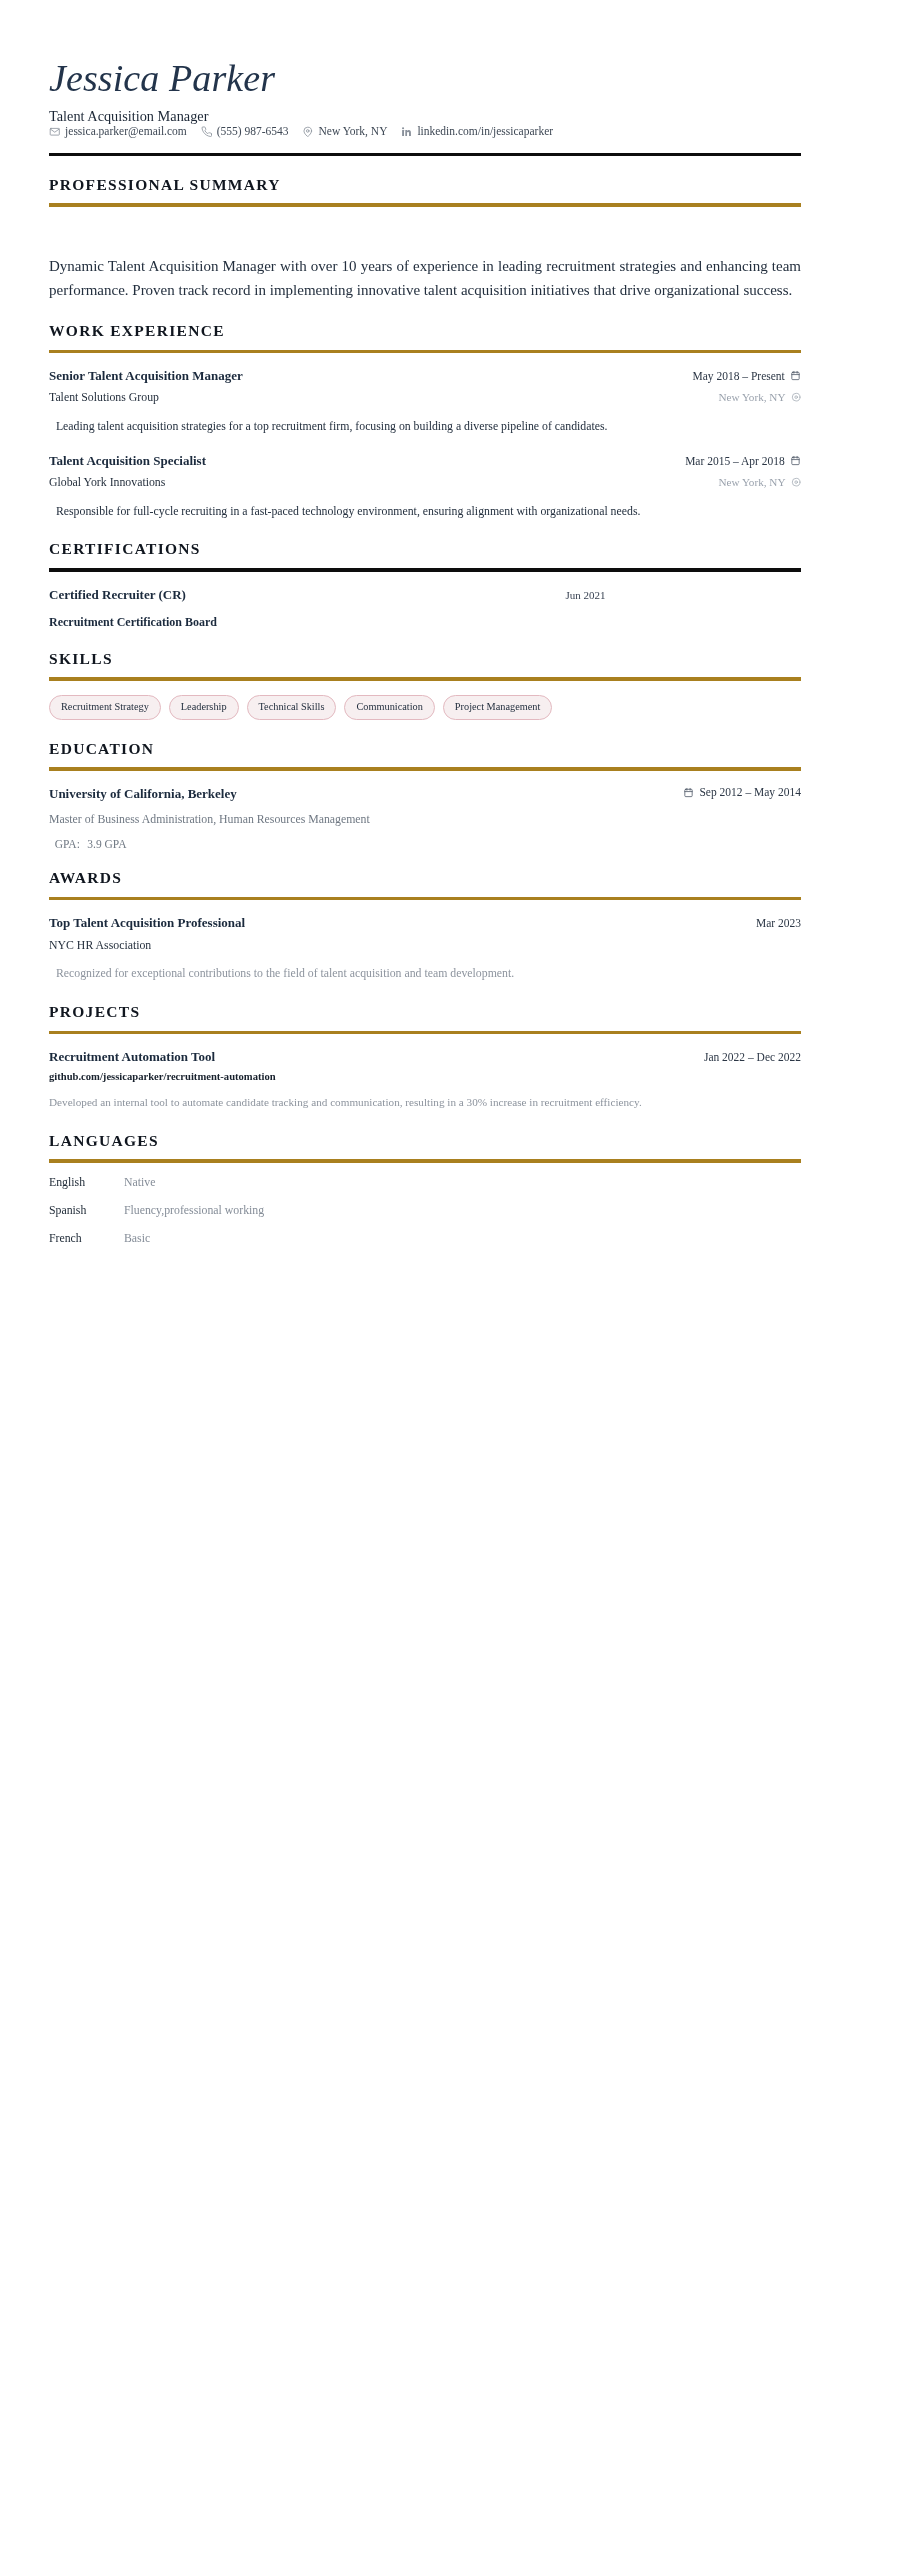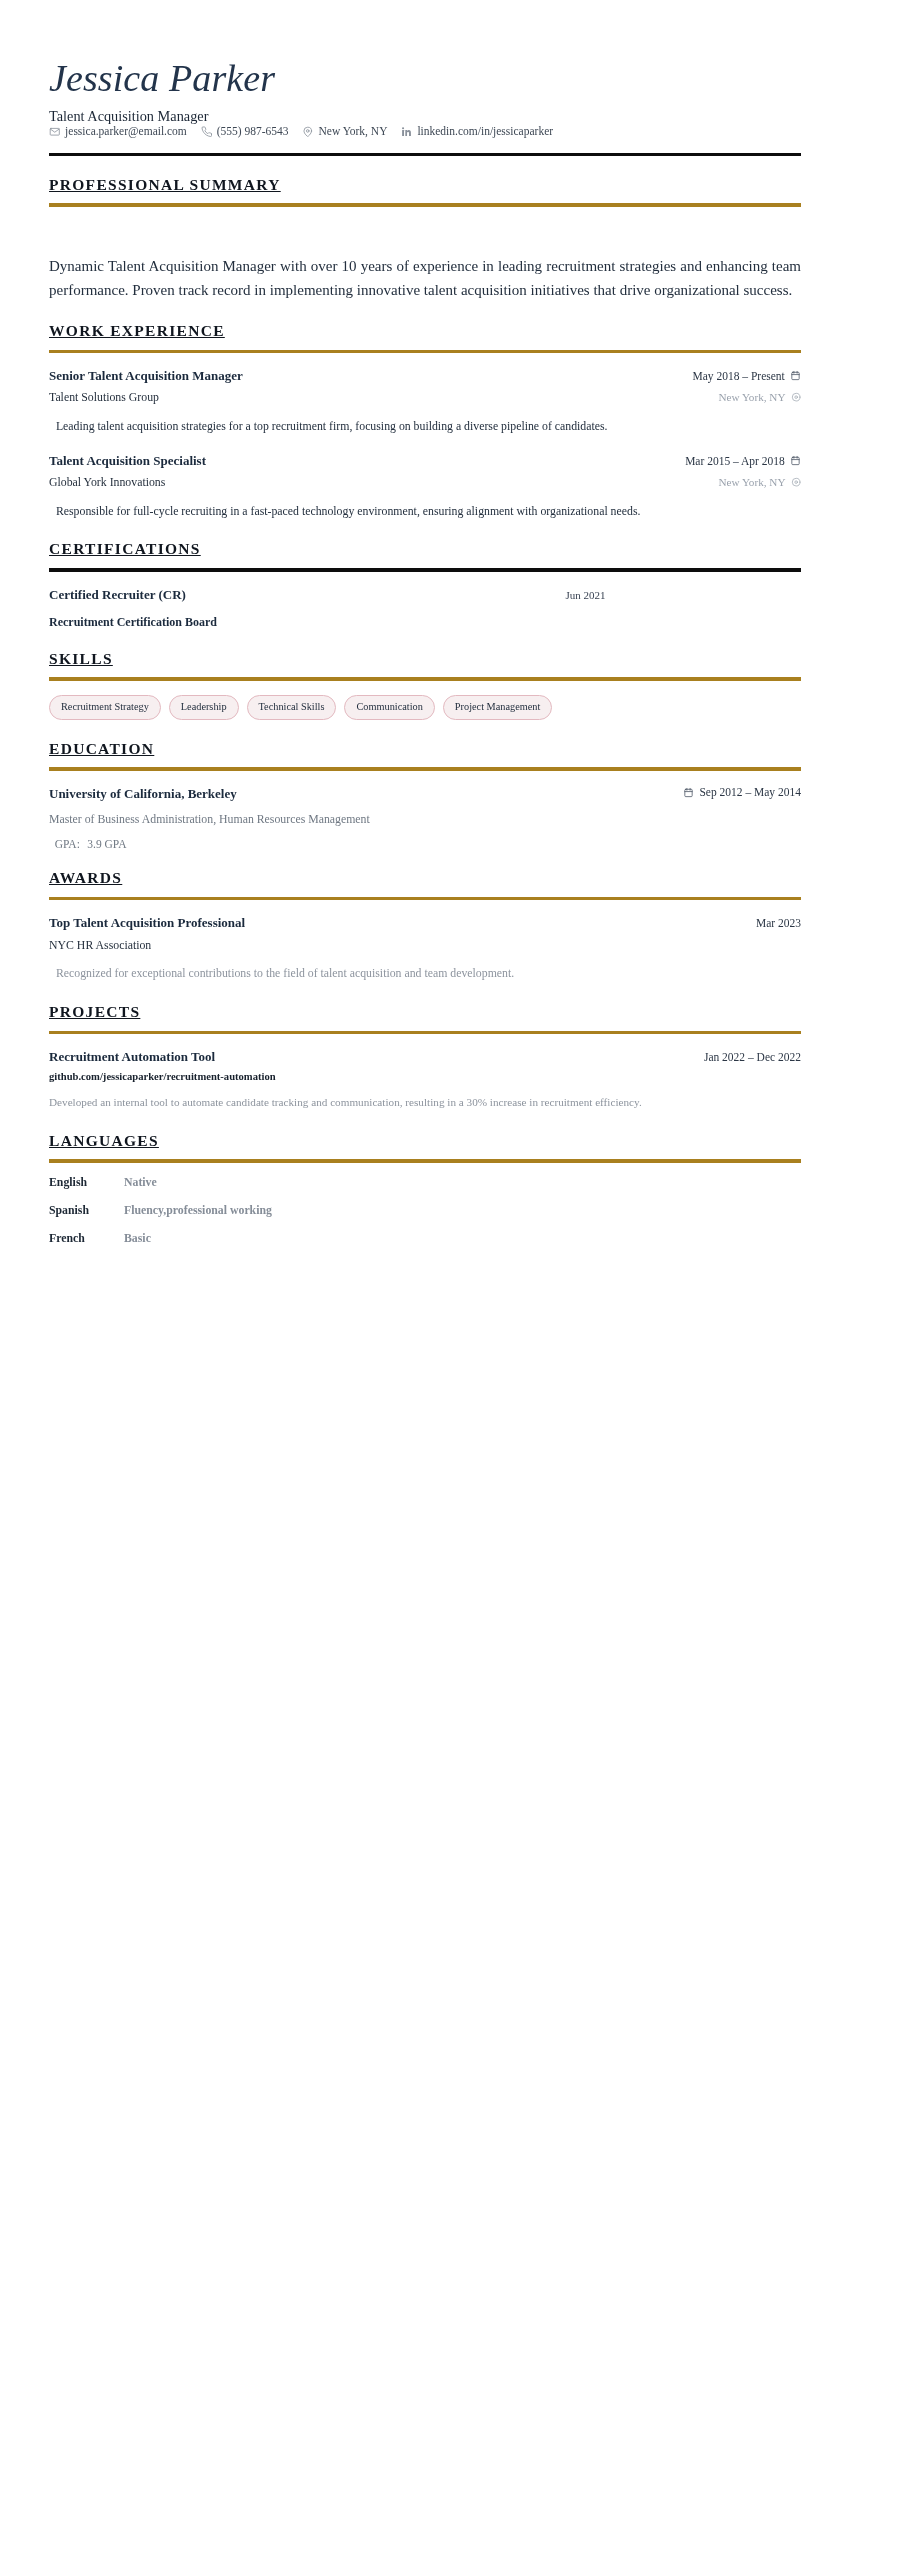--- a/index.html
+++ b/index.html
@@ -71,21 +71,20 @@
   
   .section { padding-top: 19.5px; }
 
   .section-title {
     font-family: "Liberation Serif", "DejaVu Serif", serif;
     font-weight: 700;
     font-size: 15.5px;
     letter-spacing: 1.3px;
     color: #10161f;
     text-transform: uppercase;
-    text-decoration: underline;
   }
 
   .rule-gold {
     margin-top: 9.7px;
     height: 3.4px;
     background: #a9801f;
     width: 100%;
   }
   .rule-black {
     margin-top: 9.7px;
@@ -236,21 +235,21 @@
   .proj-desc {
     margin-top: 12.6px;
     font-size: 11.2px;
     line-height: 1.6;
     color: #8d949e;
     text-align: justify;
     max-width: 809px;
   }
 
   
-  .lang-list { padding-top: 12.6px; font-weight: bold; }
+  .lang-list { padding-top: 12.6px; }
   .lang-row {
     display: flex;
     align-items: baseline;
     margin-bottom: 13px;
   }
   .lang-row:last-child { margin-bottom: 0; }
   .lang-name {
     flex: 0 0 75px;
     font-size: 11.8px;
     color: #1d2835;

